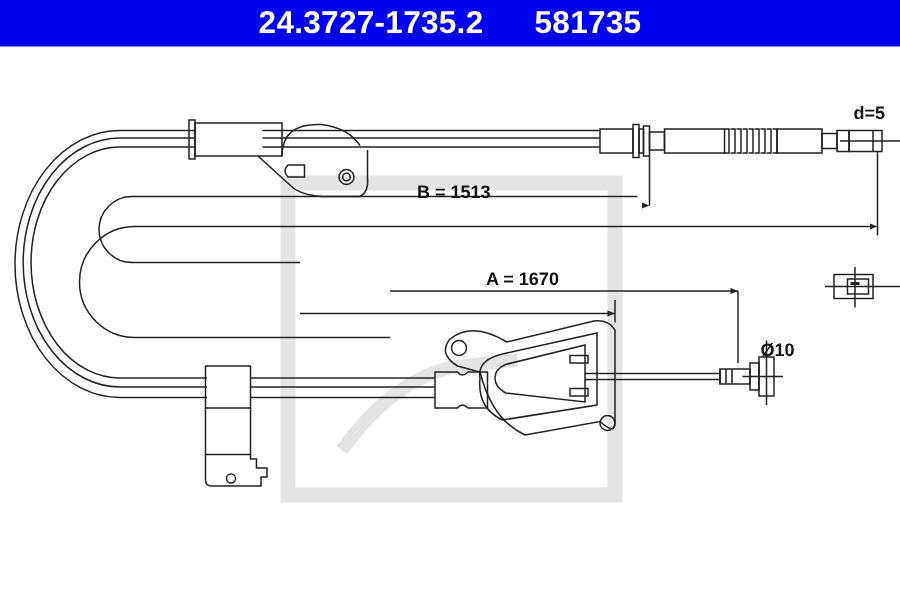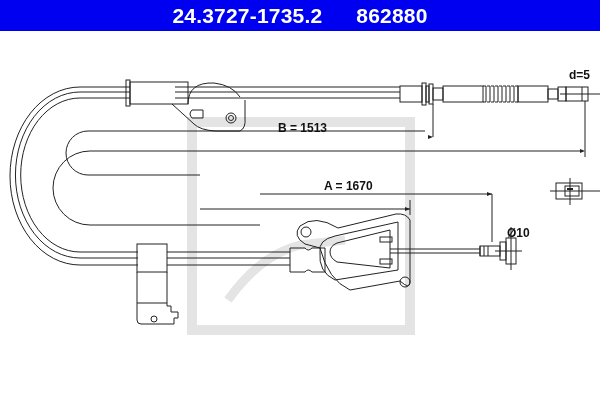--- a/index.html
+++ b/index.html
@@ -13,21 +13,21 @@
     }
     .titlebar .part { margin-right: 34px; }
     svg.drawing { position: absolute; left: 0; top: 31px; }
     .lbl { font-family: "Liberation Sans", sans-serif; font-weight: bold; font-size: 12px; fill: #111; }
   </style>
 </head>
 <body>
 
 <div class="titlebar">
   <span class="part">24.3727-1735.2</span>
-  <span>862880</span>
+  <span>581735</span>
 </div>
 
 <svg class="drawing" width="600" height="369" viewBox="0 31 600 369">
 
   <g fill="none" stroke="#e4e4e4" stroke-width="10">
     <path d="M192 122 H410 V330 H192 Z"></path>
     <path d="M228 300 Q260 255 300 245 L345 240" stroke-width="9"></path>
   </g>
 
   <g stroke="#222" stroke-width="1" fill="none">

